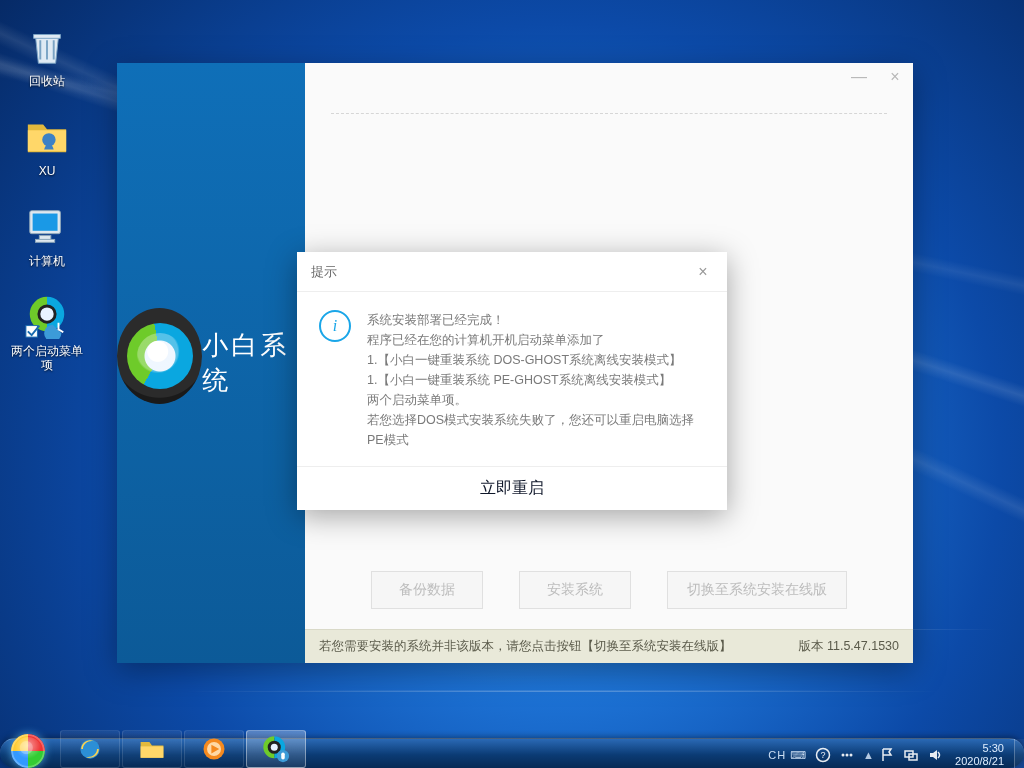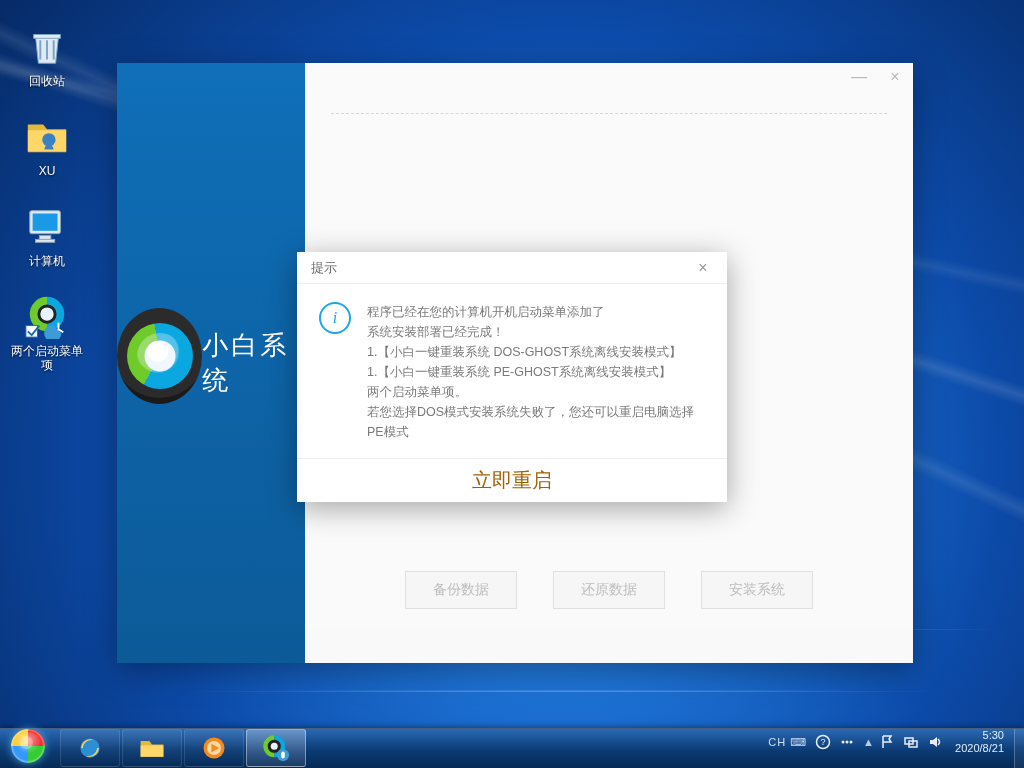--- a/index.html
+++ b/index.html
@@ -94,49 +94,50 @@
     display:flex; align-items:center; justify-content:space-between;
     padding:0 14px; font-size:12.5px; color:#5a5a4a;
   }
 
   
   .dialog {
     position:absolute; left:297px; top:252px; width:430px;
     background:#fff; box-shadow:0 6px 28px rgba(0,0,0,.35);
   }
   .dialog .dtitle {
-    height:32px; display:flex; align-items:center; justify-content:space-between;
+    height:40px; display:flex; align-items:center; justify-content:space-between;
     padding:8px 14px; font-size:13px; color:#666; border-bottom:1px solid #eee;
   }
   .dialog .dclose { color:#999; font-size:16px; cursor:pointer; width:20px; text-align:center; }
   .dialog .dbody {
     padding:18px 22px 16px 22px; display:flex; gap:16px;
     font-size:12.5px; color:#7a7a7a; line-height:20px;
   }
   .dbody .info {
     width:32px; height:32px; border:2px solid #1aa6e8; border-radius:50%;
     display:flex; align-items:center; justify-content:center; color:#1aa6e8; font-size:16px;
     font-family:Georgia, serif; font-style:italic; flex:0 0 32px;
   }
   .dbody .msg p { margin:0; }
   .dialog .dfoot {
     border-top:1px solid #eee; height:44px; display:flex; align-items:center; justify-content:center;
   }
   .dfoot .primary {
-    color:#a16207; font-size:20px; cursor:pointer; background:none; border:none;
+    color:#0f172a; font-size:16px; cursor:pointer; background:none; border:none;
     width:100%; height:100%;
   }
 
   
   .taskbar {
-    position:absolute; left:0; right:0; bottom:0; height:40px;
+    position:absolute; left:0; right:0; bottom:0; height:30px;
     background:linear-gradient(#2a69b5, #0b3b74 55%, #072a55);
     border-top:1px solid rgba(255,255,255,.25);
-    display:flex; align-items:flex-start;
+    display:flex; align-items:flex-end;
     box-shadow:0 -1px 6px rgba(0,0,0,.4);
+    border-radius:20px;
   }
   .start {
     width:56px; display:flex; align-items:center; justify-content:center; cursor:pointer;
   }
   .orb {
     width:34px; height:34px; border-radius:50%;
     background:radial-gradient(circle at 45% 40%, #fff4 0 6px, transparent 7px),
                conic-gradient(#e33 0 90deg, #3c3 90deg 180deg, #39f 180deg 270deg, #fc3 270deg 360deg);
     box-shadow:0 0 8px rgba(100,200,255,.7), inset 0 0 0 2px rgba(255,255,255,.25);
     position:relative;
@@ -237,37 +238,41 @@
 
   <div class="content">
     <div class="winbtns">
       <div class="winbtn">—</div>
       <div class="winbtn">×</div>
     </div>
     <div class="dashed"></div>
 
     <div class="bottombtns">
       <div class="bbtn">备份数据</div>
-      <div class="bbtn">还原数据</div>
       <div class="bbtn">安装系统</div>
-    </div>
-  </div>
-
+      <div class="bbtn wide">切换至系统安装在线版</div>
+    </div>
+  </div>
+
+  <div class="status">
+    <span>若您需要安装的系统并非该版本，请您点击按钮【切换至系统安装在线版】</span>
+    <span>版本 11.5.47.1530</span>
+  </div>
 </div>
 
 <div class="dialog">
   <div class="dtitle">
     <span>提示</span>
     <span class="dclose">×</span>
   </div>
   <div class="dbody">
     <div class="info">i</div>
     <div class="msg">
+      <p>系统安装部署已经完成！</p>
       <p>程序已经在您的计算机开机启动菜单添加了</p>
-      <p>系统安装部署已经完成！</p>
       <p>1.【小白一键重装系统 DOS-GHOST系统离线安装模式】</p>
       <p>1.【小白一键重装系统 PE-GHOST系统离线安装模式】</p>
       <p>两个启动菜单项。</p>
       <p>若您选择DOS模式安装系统失败了，您还可以重启电脑选择PE模式</p>
     </div>
   </div>
   <div class="dfoot">
     <button class="primary">立即重启</button>
   </div>
 </div>

